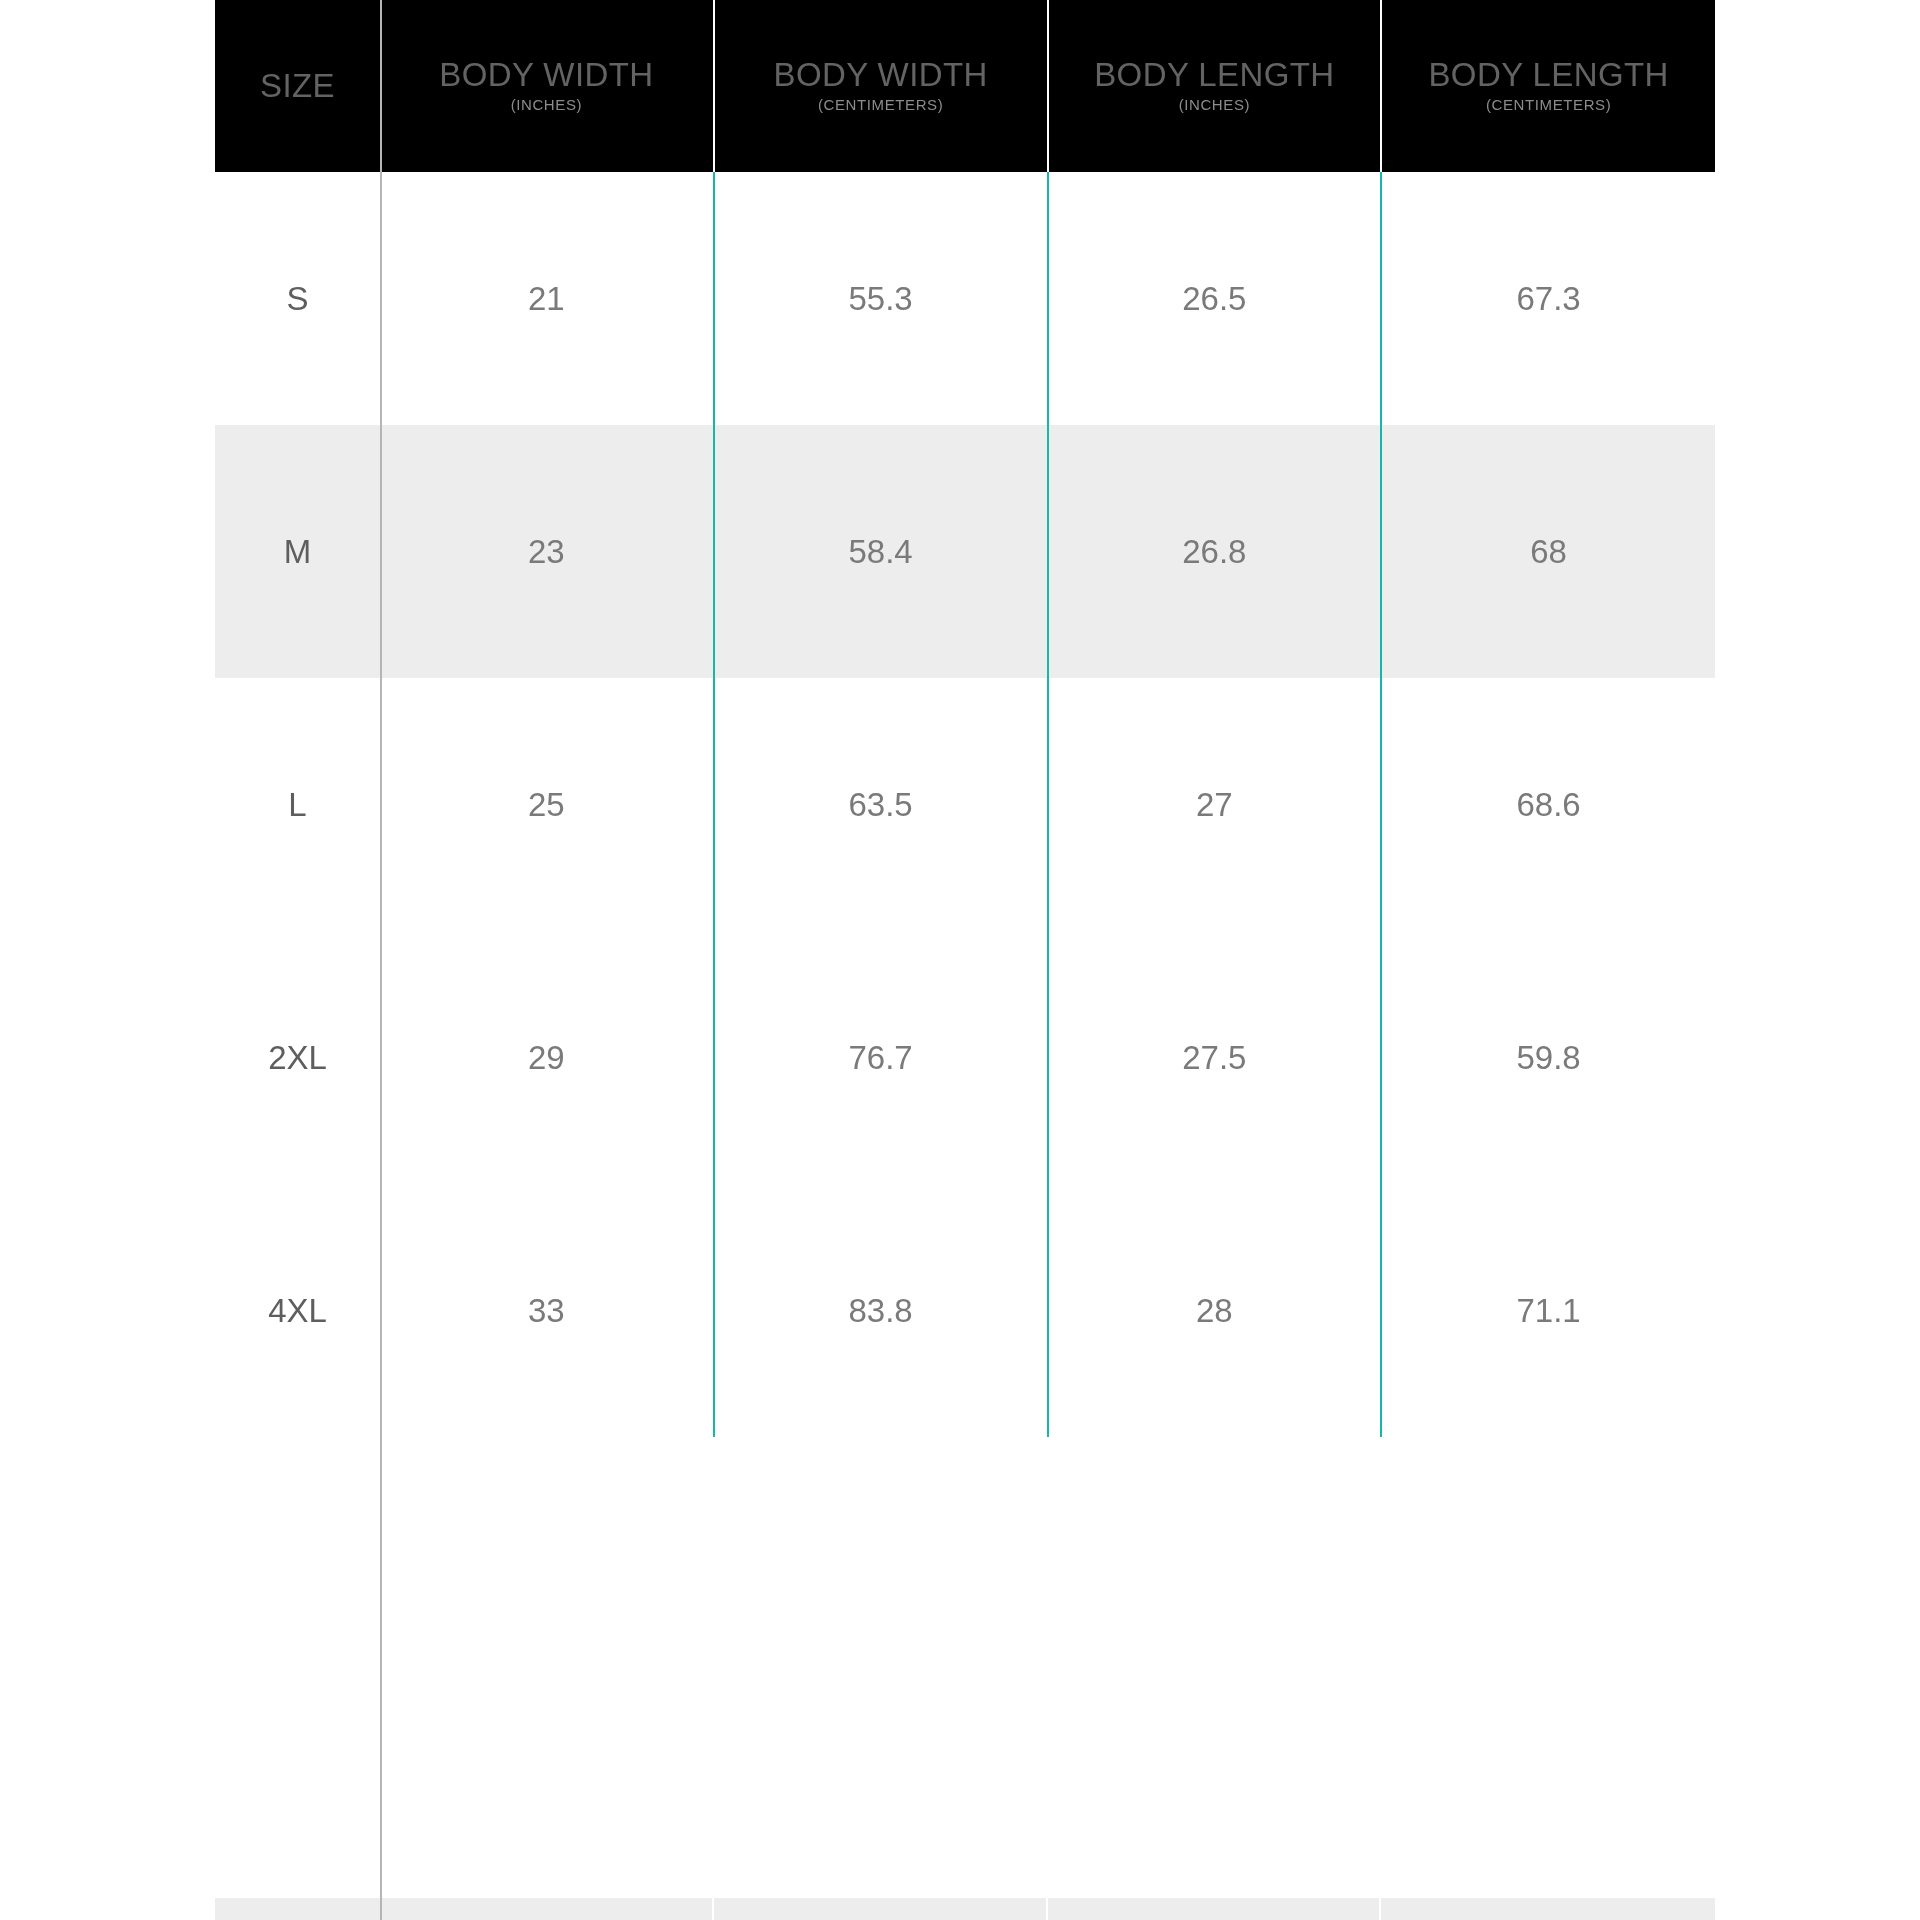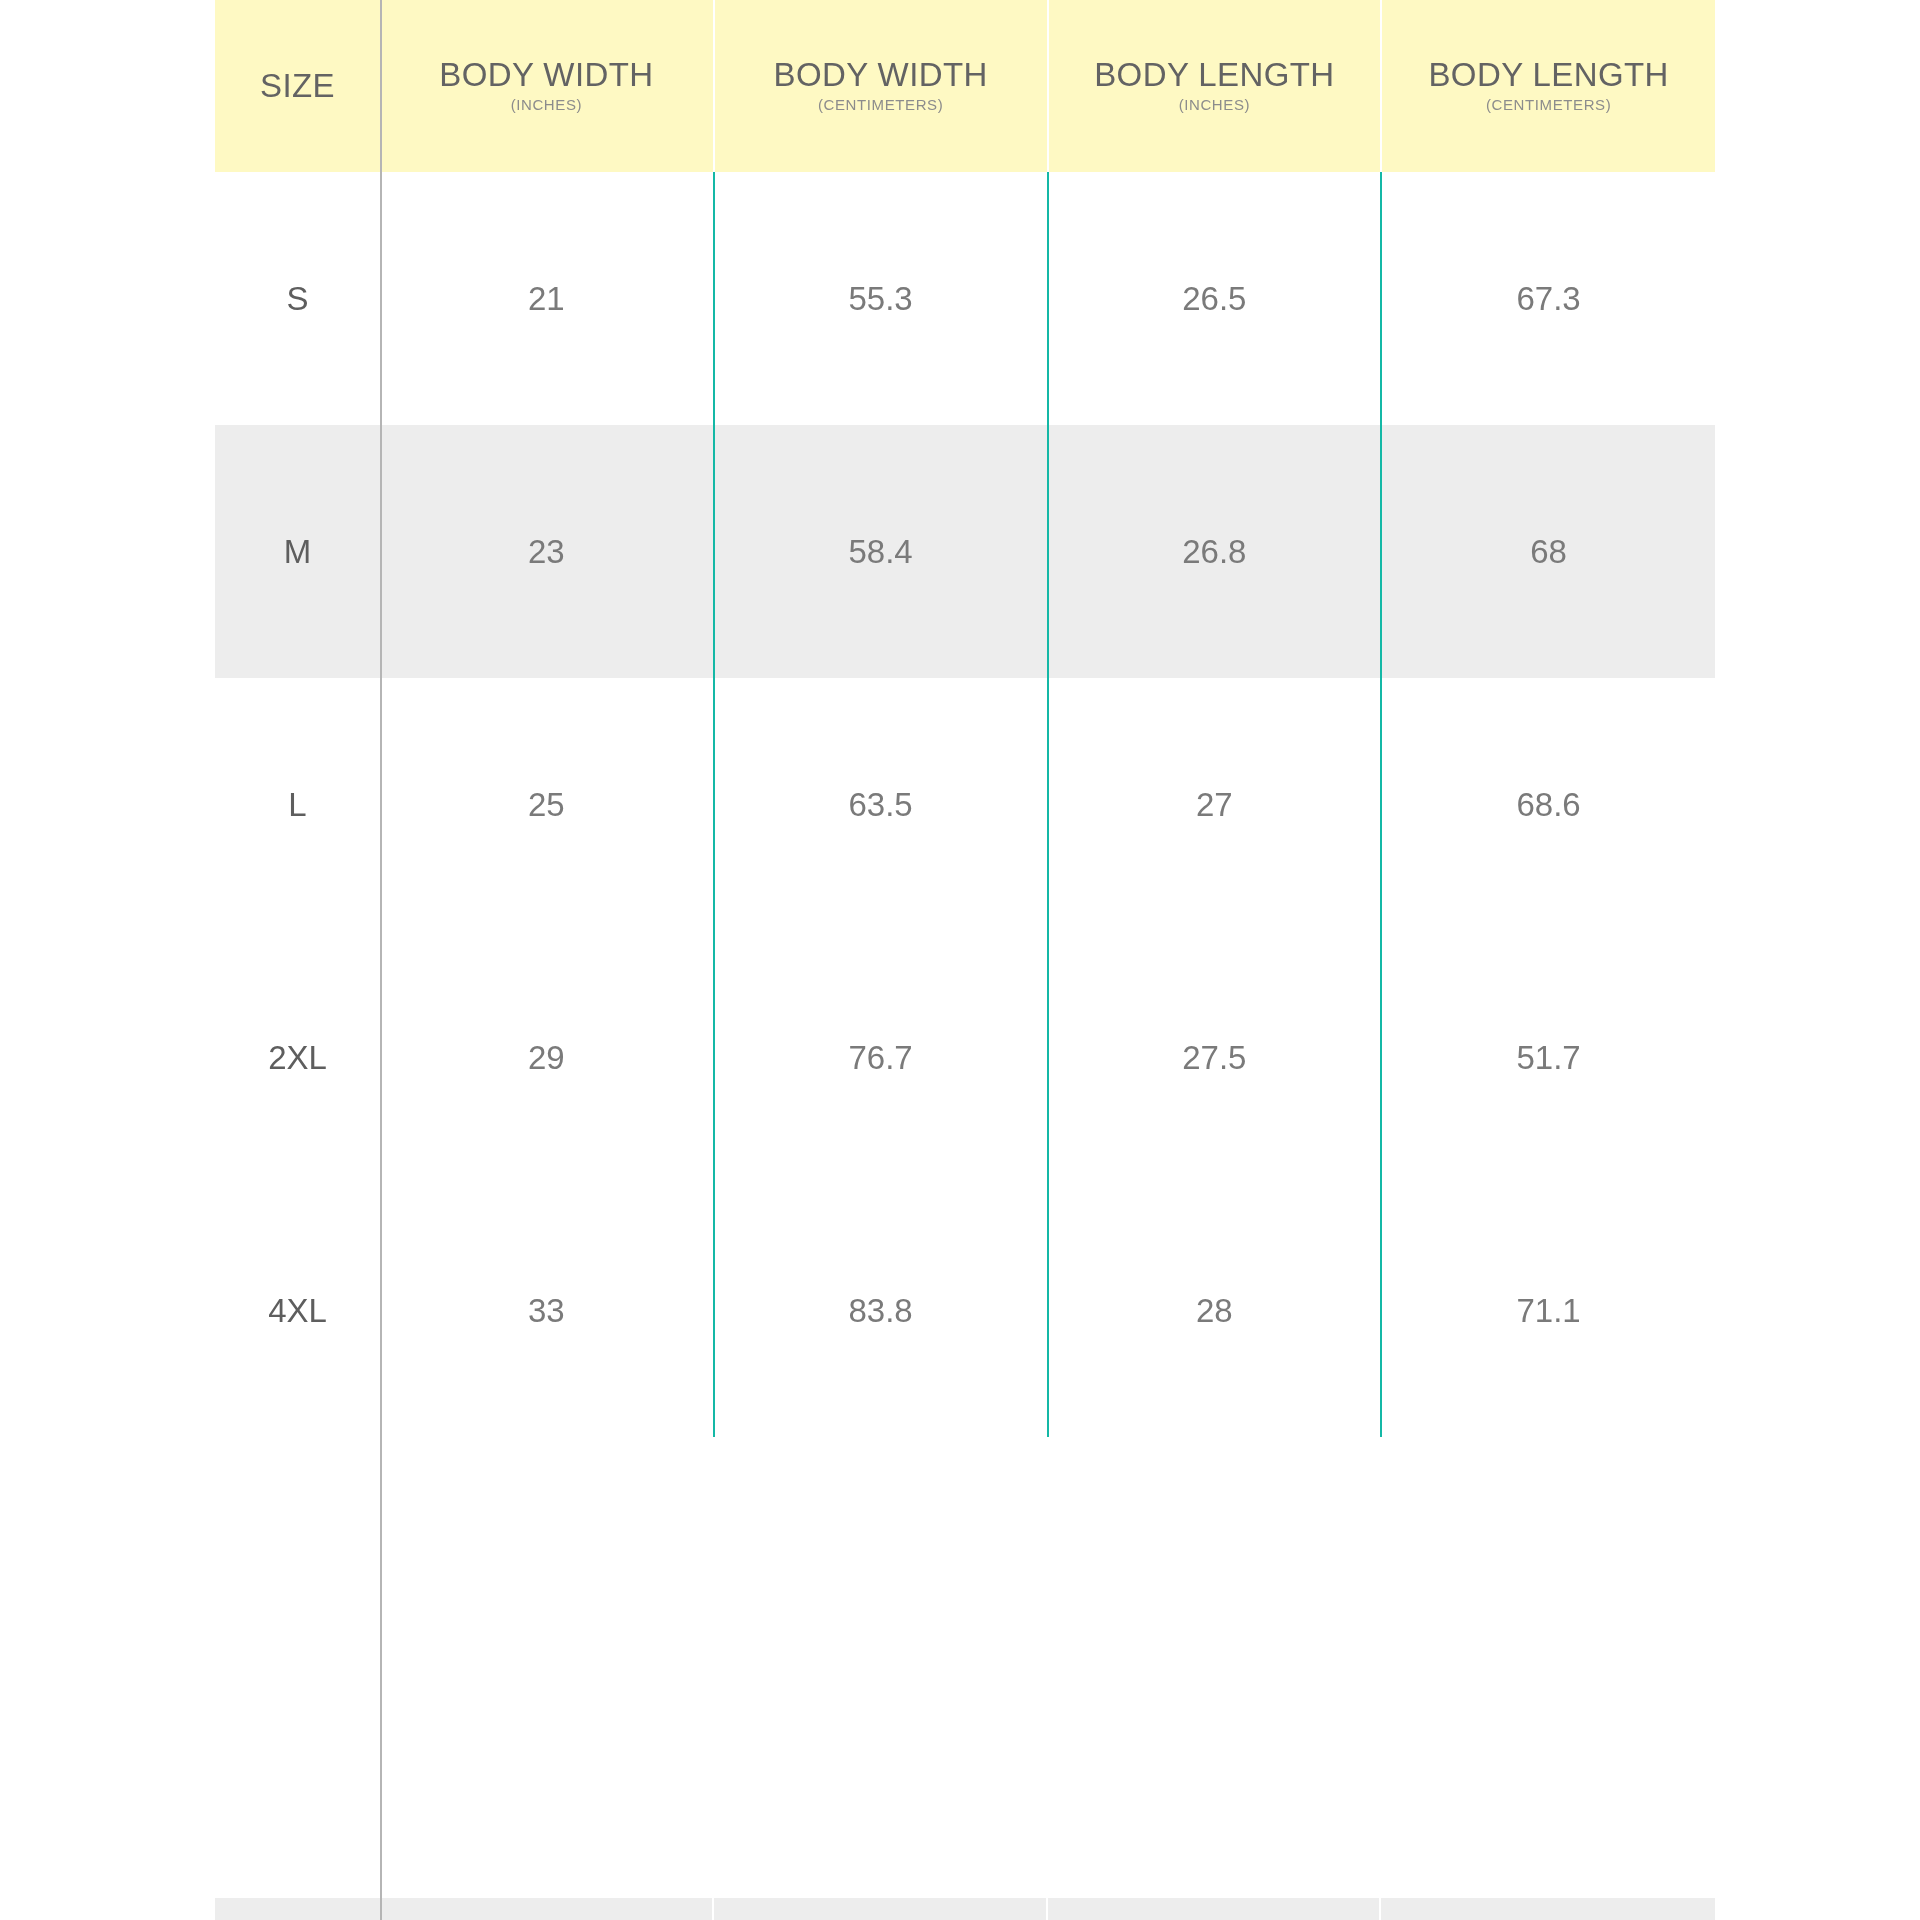--- a/index.html
+++ b/index.html
@@ -29,21 +29,21 @@
   }
 
   
   col.col-size  { width: 165px; }
   col.col-data  { width: 333.75px; }
 
   
   #size-chart-table thead tr { height: 172px; }
 
   #size-chart-table thead th {
-    background: #fef9c3;
+    background: #000000;
     text-align: center;
     vertical-align: middle;
     font-weight: 400;
     border-right: 2px solid #ffffff;
     padding: 0 6px;
   }
   #size-chart-table thead th:last-child { border-right: none; }
 
   .th-main {
     display: block;
@@ -177,21 +177,21 @@
         <td>25</td>
         <td>63.5</td>
         <td>27</td>
         <td>68.6</td>
       </tr>
       <tr>
         <td class="size-cell">2XL</td>
         <td>29</td>
         <td>76.7</td>
         <td>27.5</td>
-        <td>51.7</td>
+        <td>59.8</td>
       </tr>
       <tr>
         <td class="size-cell">4XL</td>
         <td>33</td>
         <td>83.8</td>
         <td>28</td>
         <td>71.1</td>
       </tr>
     </tbody>
   </table>

